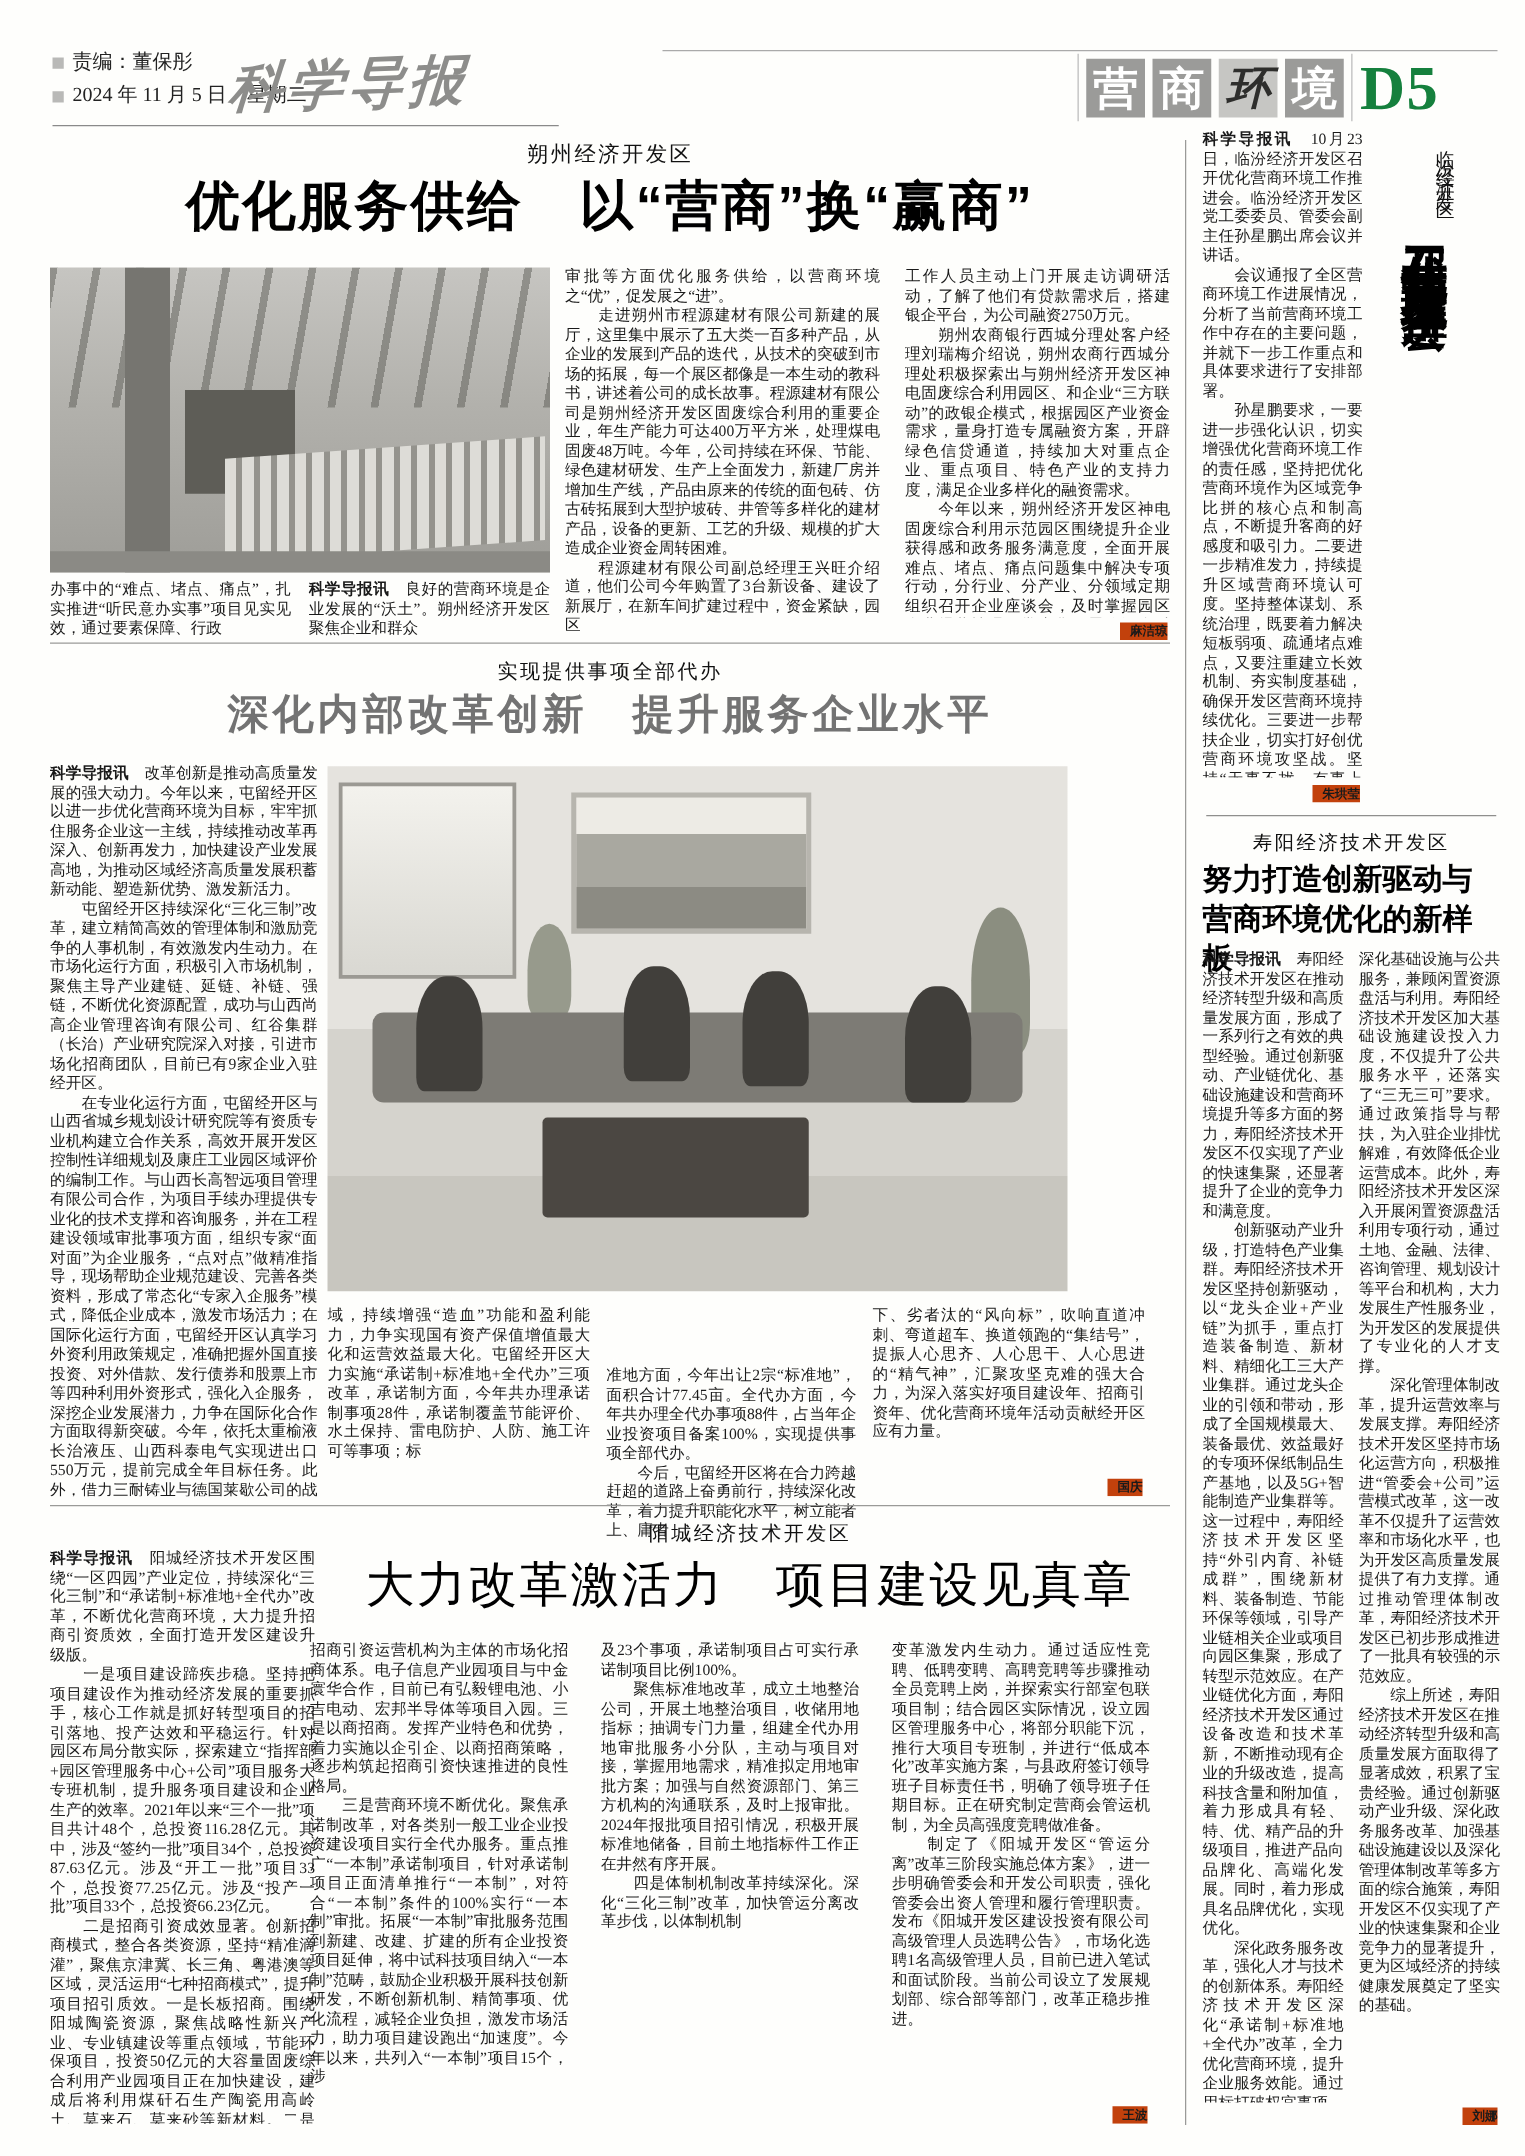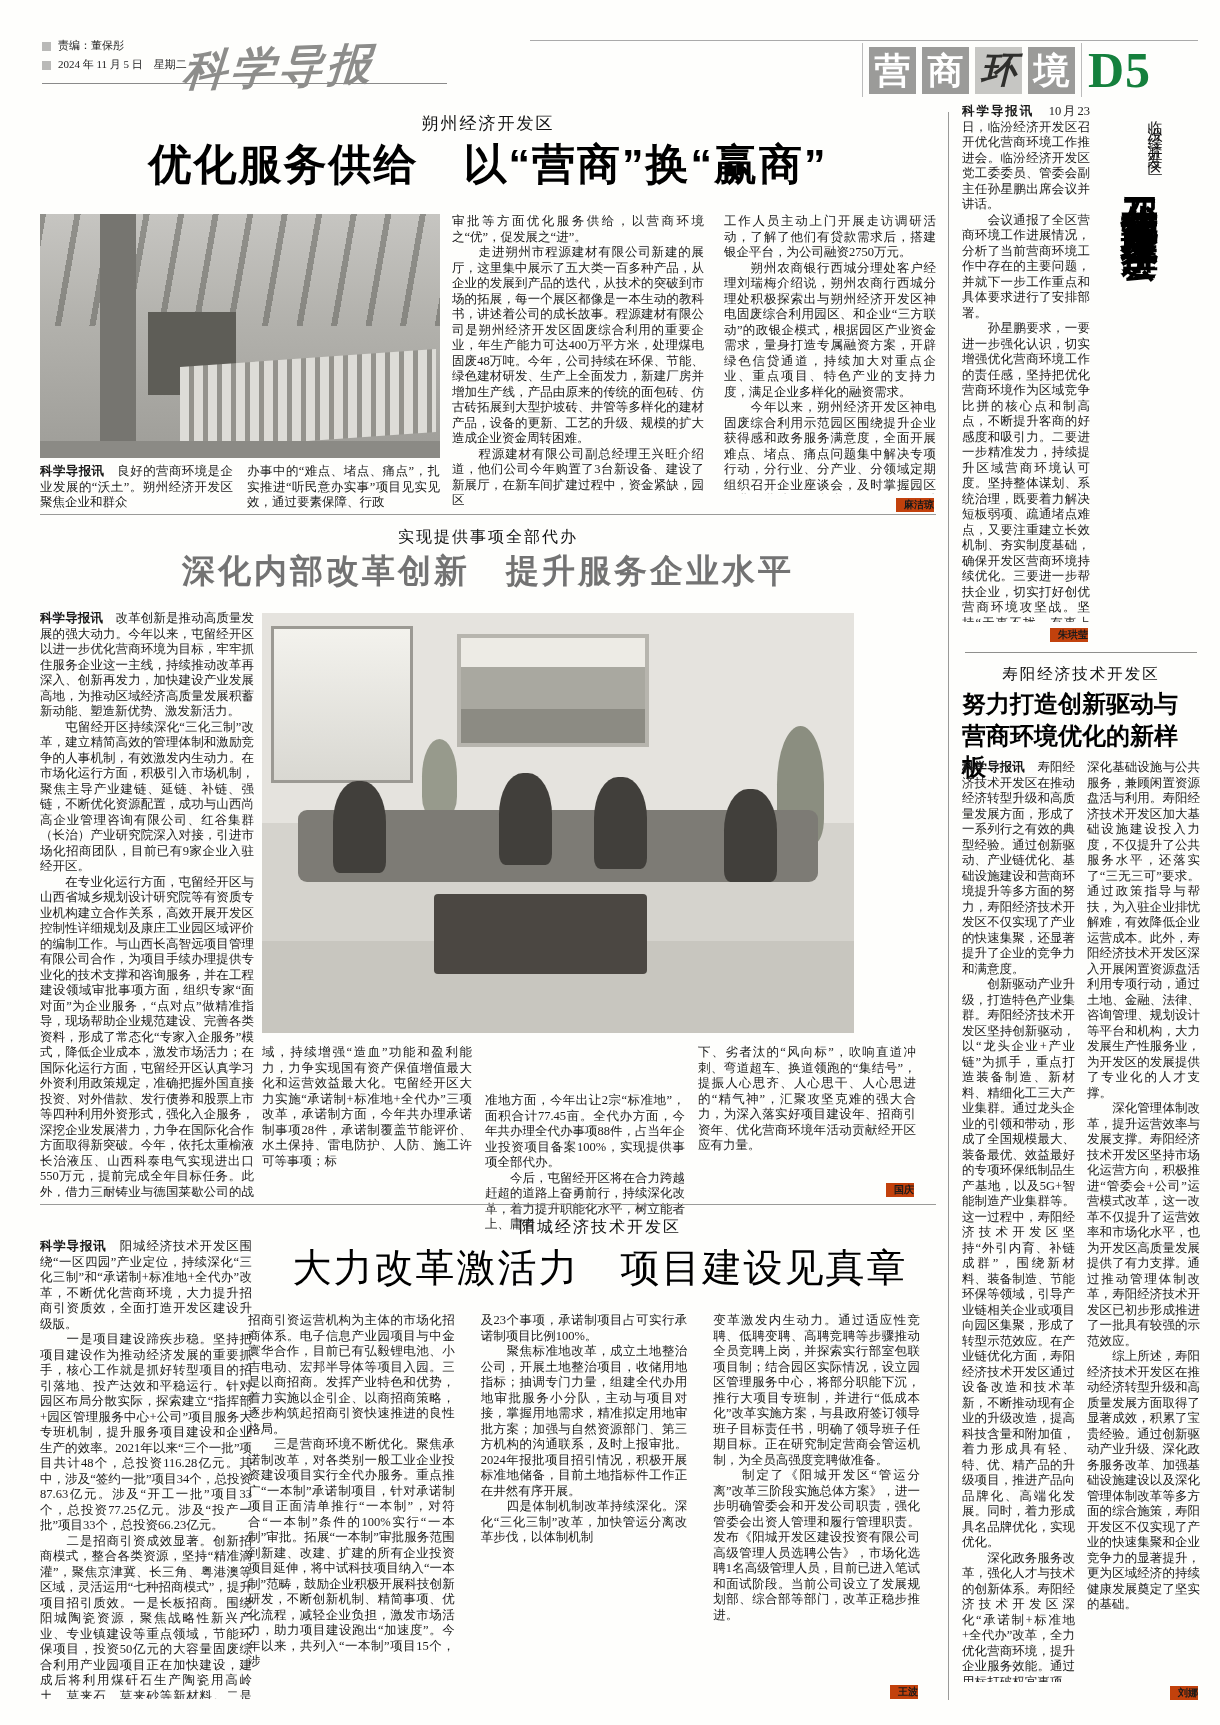--- a/index.html
+++ b/index.html
@@ -1,20 +1,20 @@
 <!DOCTYPE html>
 <html><head>
 <meta charset="utf-8">
 <style>
   html,body{margin:0;padding:0;background:#e8e8e6;}
   .page{position:relative;width:1220px;height:1725px;background:#fefefc;margin:0 auto;overflow:hidden;
         font-family:"Liberation Serif","DejaVu Serif",serif;color:#1a1a1a;}
   
   .hdr-left{position:absolute;left:42px;top:36px;width:405px;border-bottom:1px solid #8a8a8a;padding-bottom:10px;
-            font-size:11px;color:#222;line-height:1.7;}
+            font-size:16px;color:#222;line-height:1.7;}
   .hdr-left .bullet{display:inline-block;width:9px;height:9px;background:#b9b9b7;margin-right:7px;vertical-align:middle;}
   .hdr-topline{position:absolute;left:530px;top:40px;width:668px;height:1px;background:#aaa;}
   .masthead{position:absolute;left:183px;top:38px;font-size:44px;font-weight:bold;color:#8d8d8b;
             font-style:italic;transform:rotate(-2deg) skewX(-6deg);letter-spacing:4px;}
   .banner{position:absolute;left:862px;top:42px;height:56px;display:flex;align-items:center;gap:6px;}
   .banner .vline{width:1px;height:54px;background:#bbb;}
   .sec-box{width:47px;height:47px;background:#9b9b99;color:#fff;font-family:"Liberation Sans",sans-serif;
            font-weight:bold;font-size:36px;line-height:47px;text-align:center;}
   .sec-box.script{background:#c6c6c3;color:#2e2e2c;font-family:"Liberation Serif",serif;font-style:italic;}
   .page-no{font-size:50px;font-weight:bold;color:#15803d;font-family:"Liberation Serif",serif;letter-spacing:1px;}
@@ -127,22 +127,22 @@
     <div class="kicker">朔州经济开发区</div>
     <div class="headline">优化服务供给　以“营商”换“赢商”</div>
     <div class="photo1">
       <div class="beams"></div>
       <div class="pillar"></div>
       <div class="machine"></div>
       <div class="rollers"></div>
       <div class="floor"></div>
     </div>
     <div class="leadrow">
+      <div class="body-col"><span>办事中的“难点、堵点、痛点”，扎实推进“听民意办实事”项目见实见效，通过要素保障、行政</span></div>
       <div class="body-col"><span class="lead-tag">科学导报讯</span><span>　良好的营商环境是企业发展的“沃土”。朔州经济开发区聚焦企业和群众</span></div>
-      <div class="body-col"><span>办事中的“难点、堵点、痛点”，扎实推进“听民意办实事”项目见实见效，通过要素保障、行政</span></div>
     </div>
     <div class="colC colwrap">
       <div class="body-col" style="height:298px;">审批等方面优化服务供给，以营商环境之“优”，促发展之“进”。
 　　走进朔州市程源建材有限公司新建的展厅，这里集中展示了五大类一百多种产品，从企业的发展到产品的迭代，从技术的突破到市场的拓展，每一个展区都像是一本生动的教科书，讲述着公司的成长故事。程源建材有限公司是朔州经济开发区固废综合利用的重要企业，年生产能力可达400万平方米，处理煤电固废48万吨。今年，公司持续在环保、节能、绿色建材研发、生产上全面发力，新建厂房并增加生产线，产品由原来的传统的面包砖、仿古砖拓展到大型护坡砖、井管等多样化的建材产品，设备的更新、工艺的升级、规模的扩大造成企业资金周转困难。
 　　程源建材有限公司副总经理王兴旺介绍道，他们公司今年购置了3台新设备、建设了新展厅，在新车间扩建过程中，资金紧缺，园区</div>
     </div>
     <div class="colD colwrap">
       <div class="body-col">工作人员主动上门开展走访调研活动，了解了他们有贷款需求后，搭建银企平台，为公司融资2750万元。
 　　朔州农商银行西城分理处客户经理刘瑞梅介绍说，朔州农商行西城分理处积极探索出与朔州经济开发区神电固废综合利用园区、和企业“三方联动”的政银企模式，根据园区产业资金需求，量身打造专属融资方案，开辟绿色信贷通道，持续加大对重点企业、重点项目、特色产业的支持力度，满足企业多样化的融资需求。
 　　今年以来，朔州经济开发区神电固废综合利用示范园区围绕提升企业获得感和政务服务满意度，全面开展难点、堵点、痛点问题集中解决专项行动，分行业、分产业、分领域定期组织召开企业座谈会，及时掌握园区企业经营情况，常态化开展政银企对接，对企业发展中的困难问题分类制定措施。</div>

